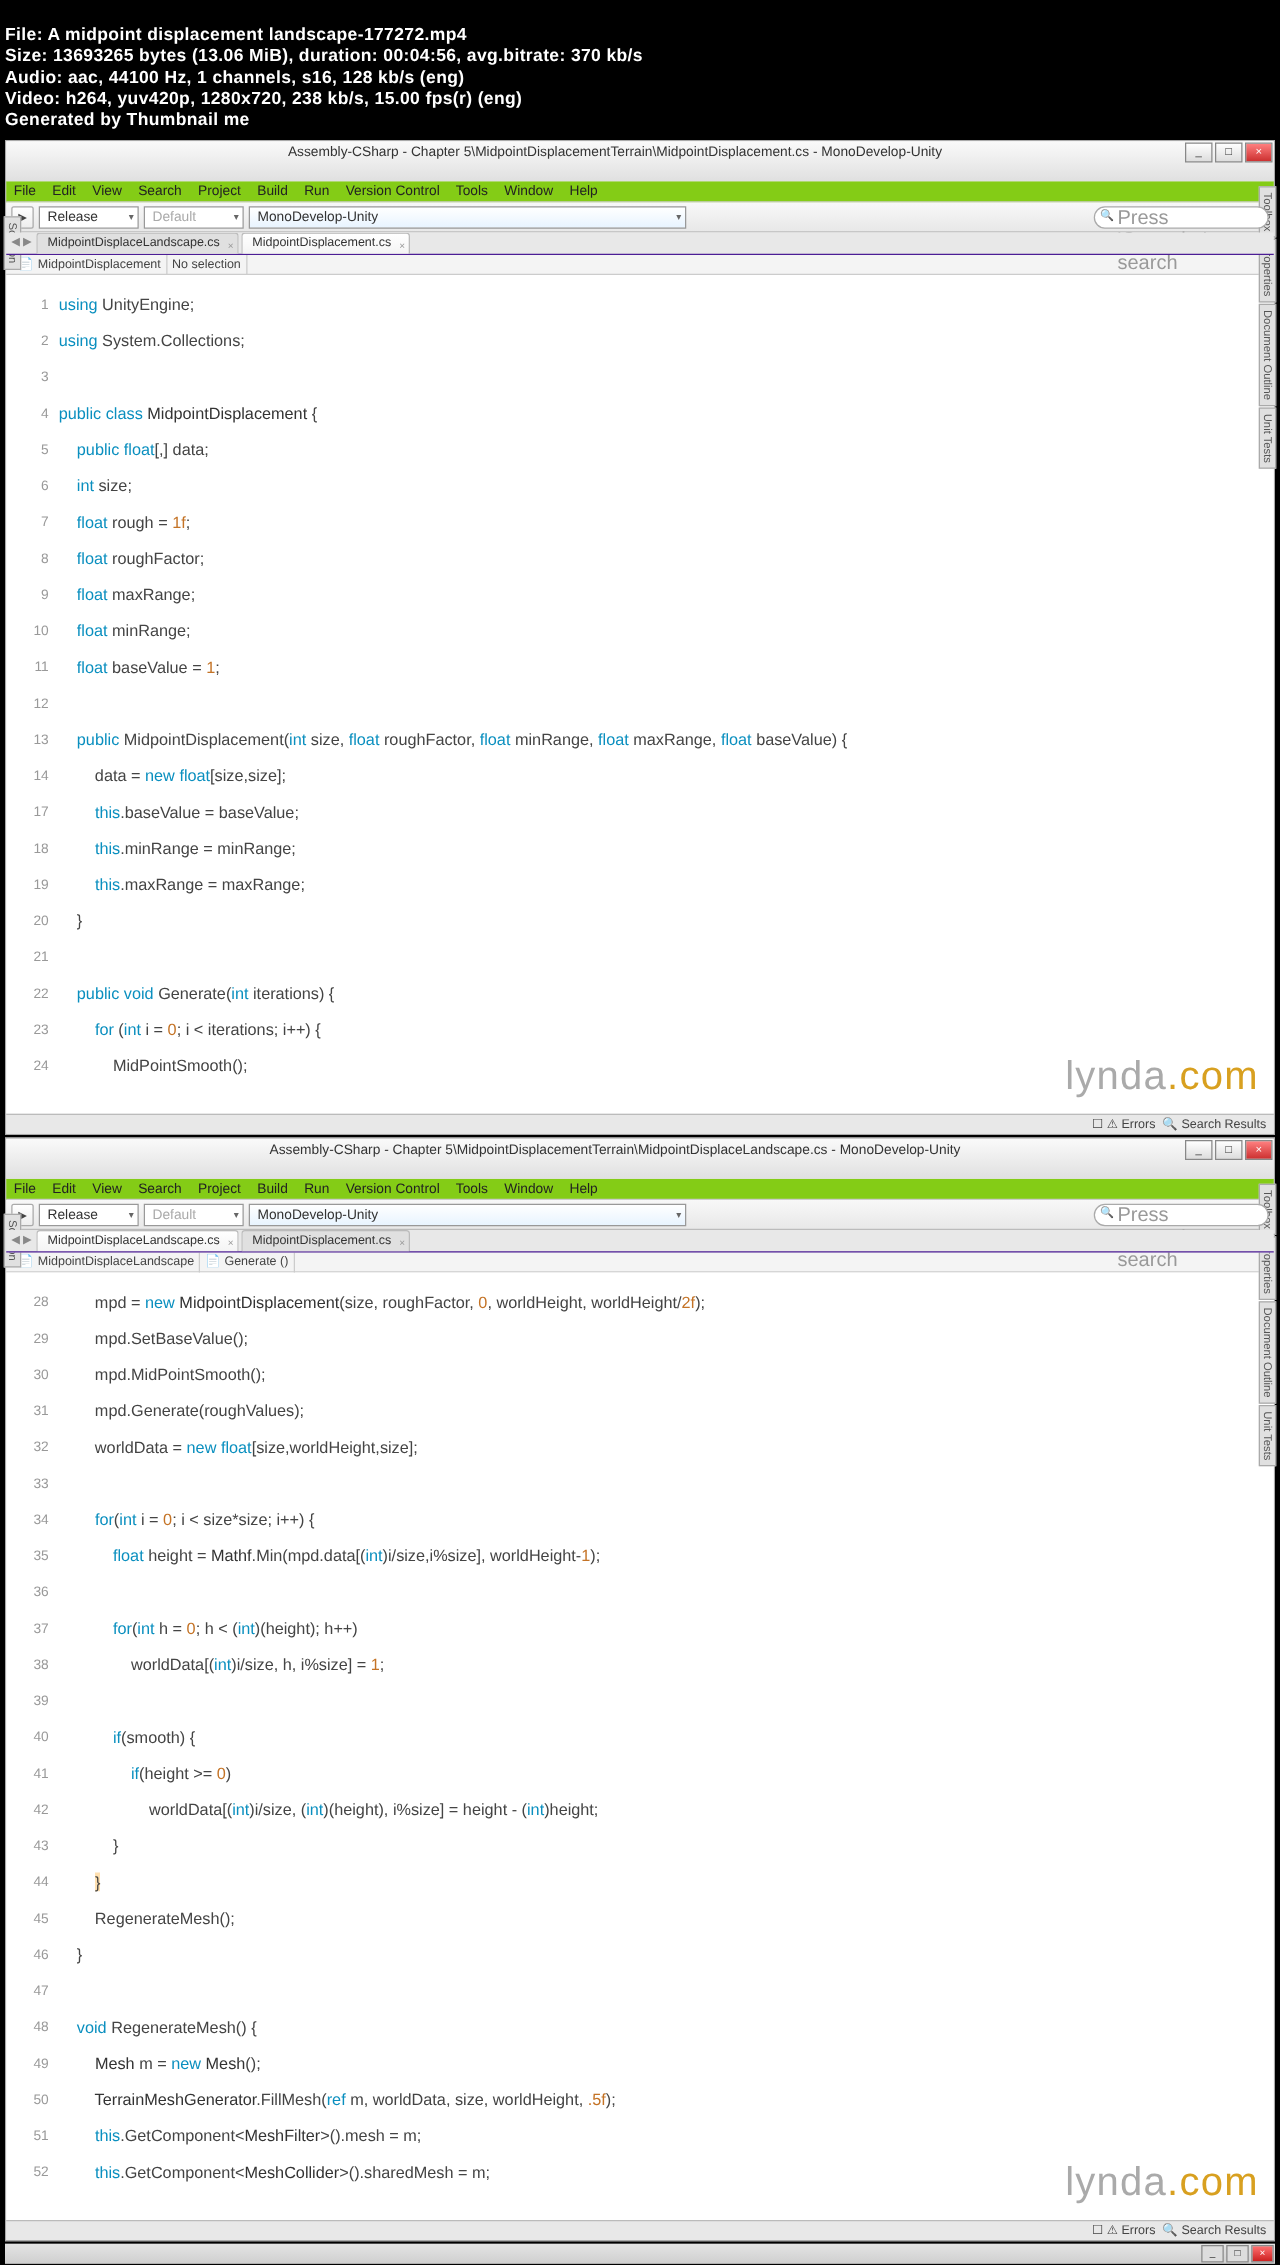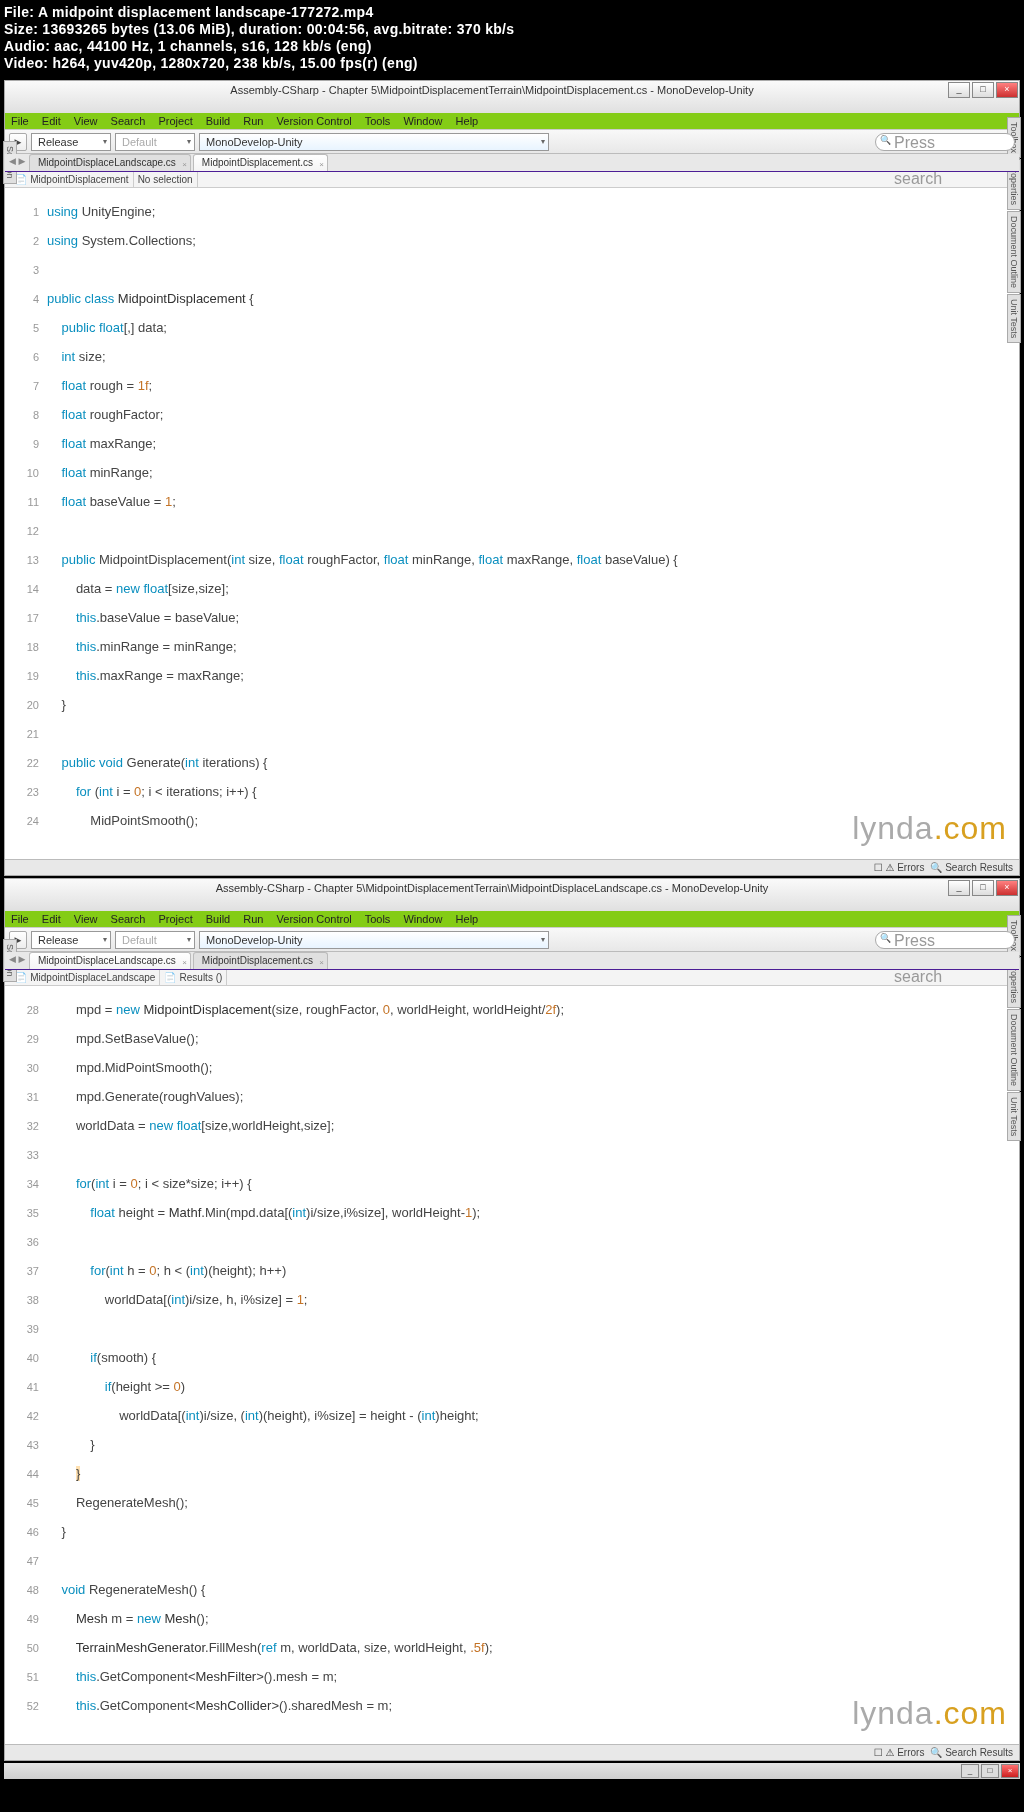--- a/index.html
+++ b/index.html
@@ -1,17 +1,17 @@
 <!DOCTYPE html>
 <html><head>
 <meta charset="utf-8">
 <style>
 * { margin:0; padding:0; box-sizing:border-box; font-family:"Segoe UI",Tahoma,sans-serif; }
 body { width:1024px; background:#000; color:#ccc; font-size:11px; }
-.file-header { background:#000; color:#fff; padding:4px 4px 6px 4px; font-size:14px; font-weight:bold; line-height:17px; font-family:"Courier New",monospace; letter-spacing:0.3px; }
+.file-header { background:#000; color:#fff; padding:4px 4px 6px 4px; font-size:14px; font-weight:bold; line-height:17px; font-family:"Courier New",monospace; letter-spacing:0.3px;margin-top:15px; }
 
 
 .ide-panel { margin:2px 4px; background:#f0f0f0; border:1px solid #aaa; position:relative; box-shadow:0 2px 4px rgba(0,0,0,.4); }
 .titlebar { background:linear-gradient(#fafafa,#e0e0e0); height:32px; line-height:18px; font-size:11px; color:#333; text-align:center; padding:0 60px 0 20px; position:relative; }
 .titlebar .win-btns { position:absolute; right:0; top:0; display:flex; }
 .titlebar .win-btn { width:22px; height:16px; border:1px solid #888; margin:1px 1px; background:linear-gradient(#fff,#ddd); font-size:9px; text-align:center; line-height:13px; }
 .titlebar .win-close { background:linear-gradient(#ff8080,#cc3030); color:#fff; }
 .menubar { background:#84cc16; height:17px; line-height:17px; font-size:11px; color:#222; padding:0 6px; border-bottom:1px solid #ccc; }
 .menubar span { margin-right:10px; }
 .toolbar { background:linear-gradient(#f8f8f8,#e8e8e8); height:24px; border-bottom:1px solid #bbb; display:flex; align-items:center; padding:0 4px; gap:4px; }
@@ -50,20 +50,21 @@
 .u-title .win-close { background:linear-gradient(#ff7070,#cc2020); color:#fff; }
 </style>
 </head>
 <body>
 
 <div class="file-header">
   <div>File: A midpoint displacement landscape-177272.mp4</div>
   <div>Size: 13693265 bytes (13.06 MiB), duration: 00:04:56, avg.bitrate: 370 kb/s</div>
   <div>Audio: aac, 44100 Hz, 1 channels, s16, 128 kb/s (eng)</div>
   <div>Video: h264, yuv420p, 1280x720, 238 kb/s, 15.00 fps(r) (eng)</div>
+  <div>Generated by Thumbnail me</div>
 </div>
 
 <div class="ide-panel">
   <div class="side-tabs-l">
       <div class="st">Solution</div>
     </div>
   <div class="side-tabs-r">
       <div class="st">Toolbox</div>
       <div class="st">Properties</div>
       <div class="st">Document Outline</div>
@@ -168,21 +169,21 @@
     <div class="tb-dd" style="width:80px">Release</div>
     <div class="tb-dd" style="width:80px;color:#aaa">Default</div>
     <div class="tb-dd" style="width:350px;background:linear-gradient(#fff,#e8f4ff)">MonoDevelop-Unity</div>
     <div class="tb-search">Press 'Control+,' to search</div>
   </div>
   <div class="tabstrip">
     <div class="filetab"><span>MidpointDisplaceLandscape.cs</span><span class="x">×</span></div>
     <div class="filetab inactive"><span>MidpointDisplacement.cs</span><span class="x">×</span></div>
   </div>
   <div class="crumbbar">
-    <span class="seg">📄 <span>MidpointDisplaceLandscape</span></span><span class="seg">📄 <span>Results ()</span></span>
+    <span class="seg">📄 <span>MidpointDisplaceLandscape</span></span><span class="seg">📄 <span>Generate ()</span></span>
   </div>
   <div class="code-area">
 <div class="code-line"><span class="ln">28</span><span class="code">        mpd = <span class="kw">new</span> <span class="cls">MidpointDisplacement</span>(size, roughFactor, <span class="lit">0</span>, worldHeight, worldHeight/<span class="lit">2f</span>);</span></div>
 <div class="code-line"><span class="ln">29</span><span class="code">        mpd.SetBaseValue();</span></div>
 <div class="code-line"><span class="ln">30</span><span class="code">        mpd.MidPointSmooth();</span></div>
 <div class="code-line"><span class="ln">31</span><span class="code">        mpd.Generate(roughValues);</span></div>
 <div class="code-line"><span class="ln">32</span><span class="code">        worldData = <span class="kw">new</span> <span class="ty">float</span>[size,worldHeight,size];</span></div>
 <div class="code-line"><span class="ln">33</span><span class="code"></span></div>
 <div class="code-line"><span class="ln">34</span><span class="code">        <span class="kw">for</span>(<span class="ty">int</span> i = <span class="lit">0</span>; i &lt; size*size; i++) {</span></div>
 <div class="code-line"><span class="ln">35</span><span class="code">            <span class="ty">float</span> height = <span class="cls">Mathf</span>.Min(mpd.data[(<span class="ty">int</span>)i/size,i%size], worldHeight-<span class="lit">1</span>);</span></div>

